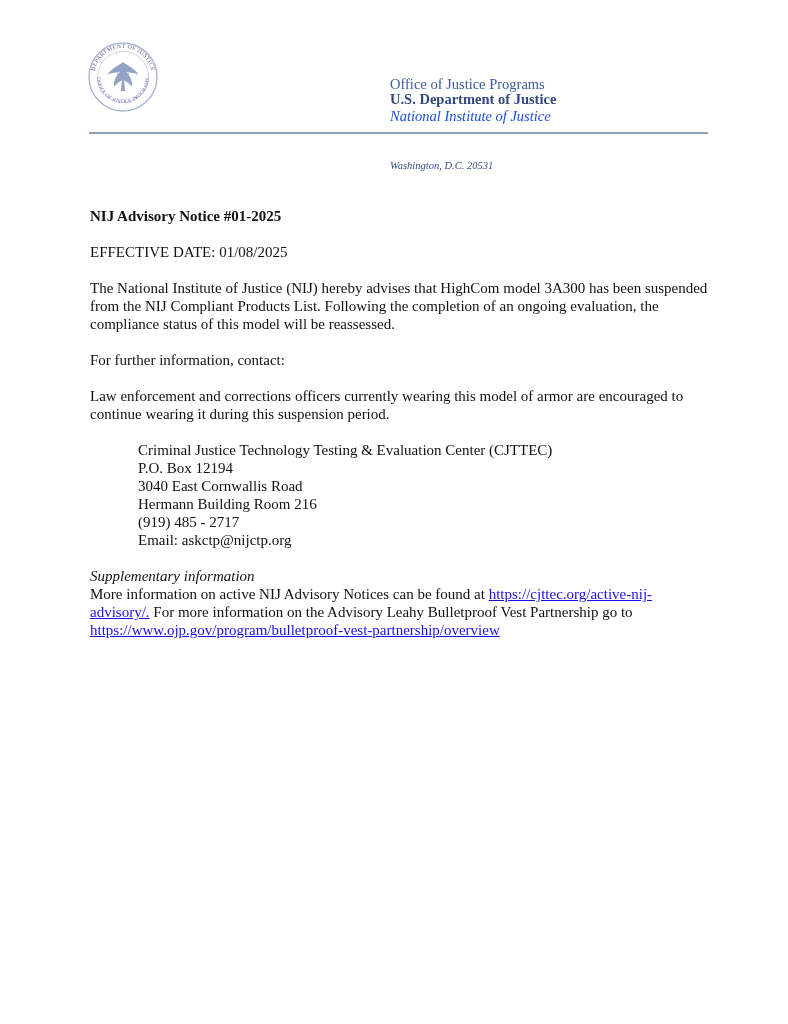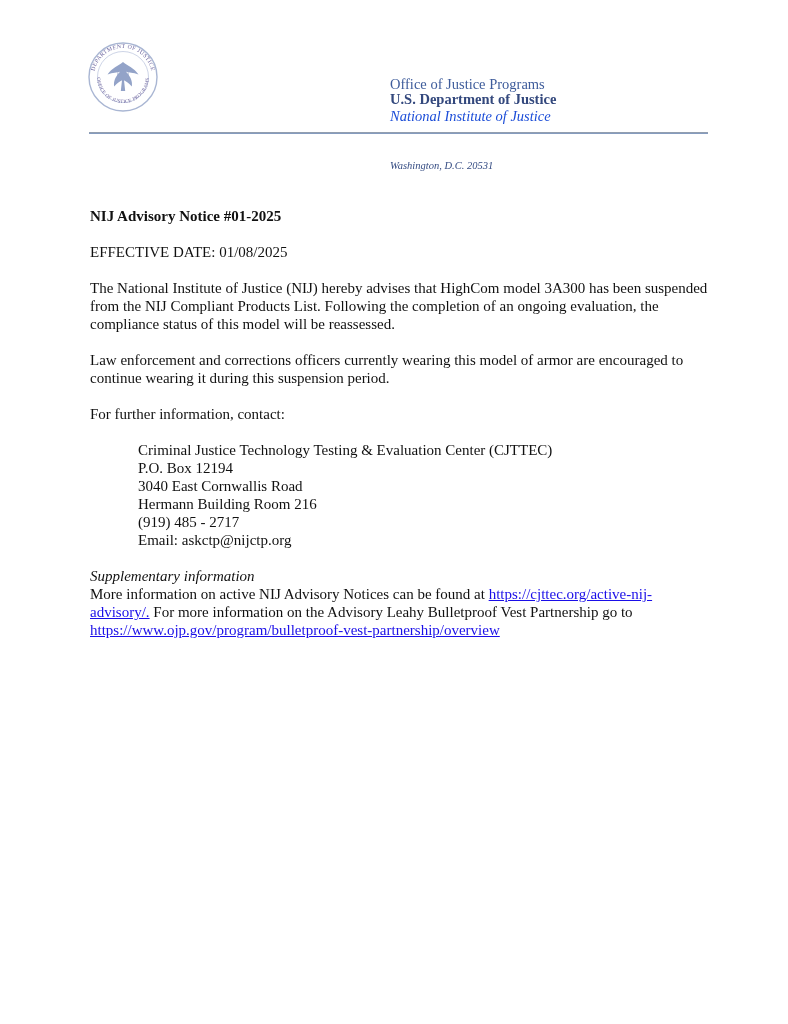--- a/index.html
+++ b/index.html
@@ -133,23 +133,23 @@
 
   <div class="content">
 
     <p class="notice-title">NIJ Advisory Notice #01-2025</p>
 
     <p>EFFECTIVE DATE: 01/08/2025</p>
 
 
     <p>The National Institute of Justice (NIJ) hereby advises that HighCom model 3A300 has been suspended from the NIJ Compliant Products List. Following the completion of an ongoing evaluation, the compliance status of this model will be reassessed.</p>
 
+    <p>For further information, contact:</p>
+
     <p>Law enforcement and corrections officers currently wearing this model of armor are encouraged to continue wearing it during this suspension period.</p>
-
-    <p>For further information, contact:</p>
 
     <div class="contact-block">
       <div>Criminal Justice Technology Testing &amp; Evaluation Center (CJTTEC)</div>
       <div>P.O. Box 12194</div>
       <div>3040 East Cornwallis Road</div>
       <div>Hermann Building Room 216</div>
       <div>(919) 485 - 2717</div>
       <div>Email: askctp@nijctp.org</div>
     </div>
 

